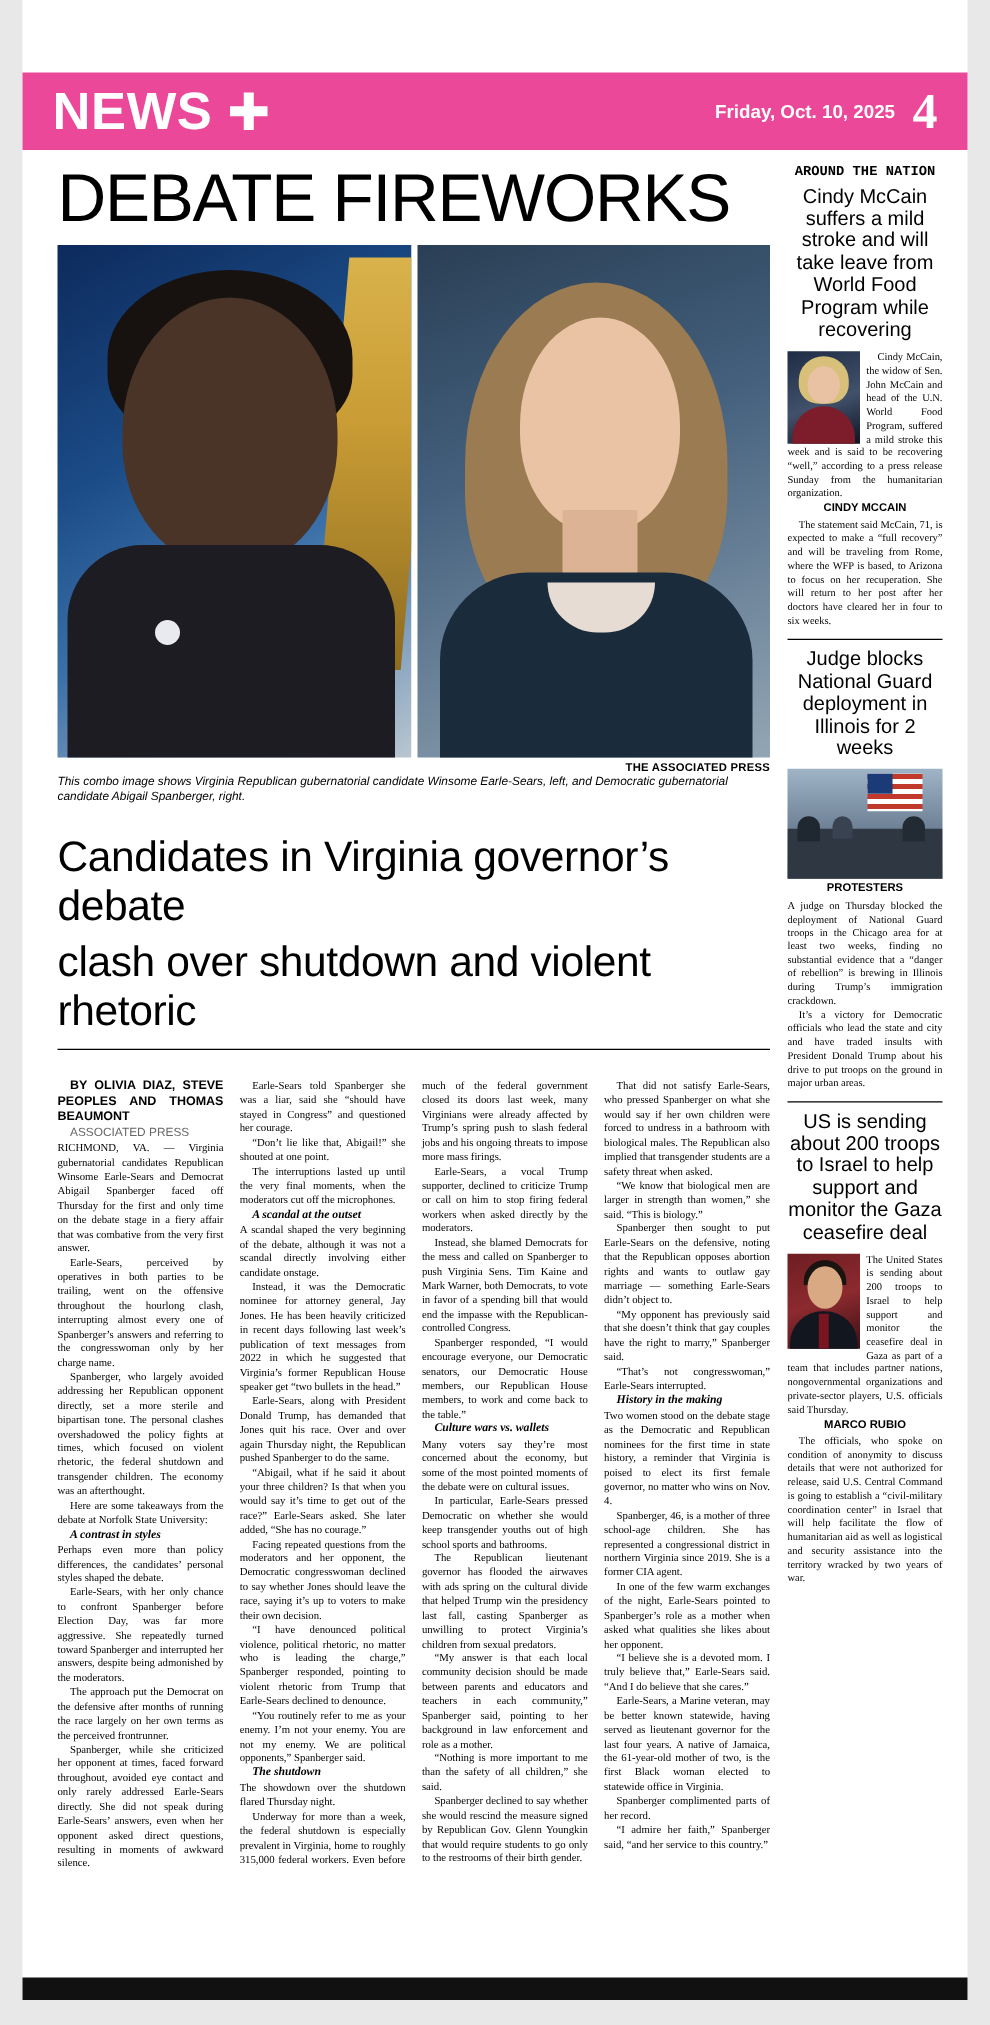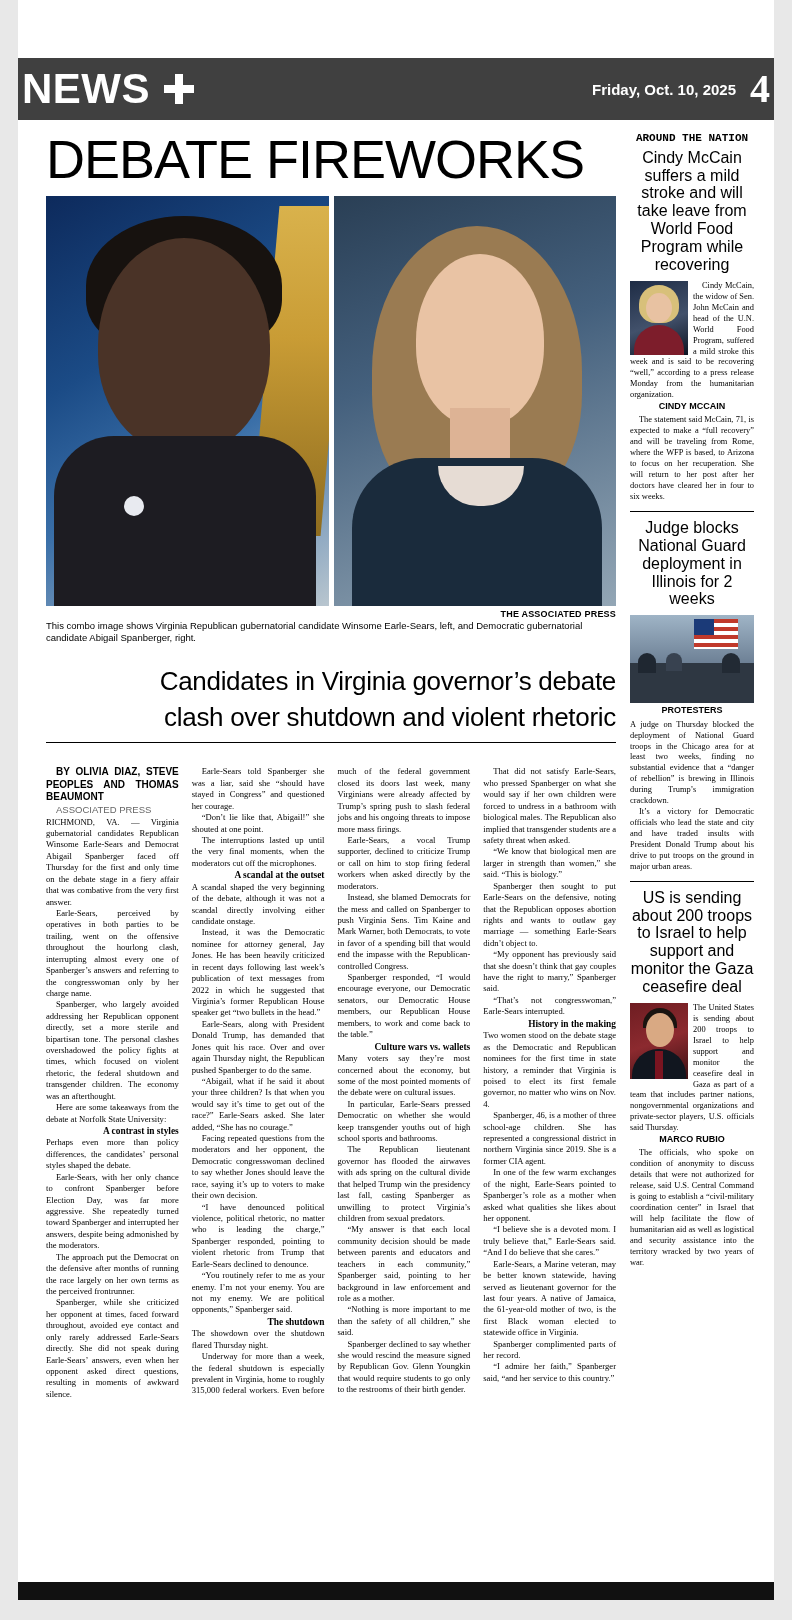--- a/index.html
+++ b/index.html
@@ -25,25 +25,25 @@
     width: 756px;
     height: 1600px;
     background: #ffffff;
   }
 
   
   .masthead {
     position: absolute;
     left: 18px; top: 58px;
     width: 756px; height: 62px;
-    background: #404040;
+    background: #ec4899;
     color: #ffffff;
     display: flex;
     align-items: center;
-    padding: 0 4px;
+    padding: 0 24px;
   }
   .masthead .news {
     font-family: "Liberation Sans", sans-serif;
     font-weight: bold;
     font-size: 42px;
     letter-spacing: 0.5px;
     line-height: 1;
   }
   .masthead .plus {
     margin-left: 14px;
@@ -155,27 +155,28 @@
     text-align: right;
     margin-top: 3px;
     letter-spacing: 0.2px;
   }
   .caption {
     font-family: "Liberation Sans", sans-serif;
     font-size: 9.5px;
     line-height: 1.3;
     margin-top: 1px;
     width: 570px;
+    font-style: italic;
   }
   .deck {
     font-family: "Liberation Sans", sans-serif;
     font-weight: normal;
-    font-size: 26px;
+    font-size: 34px;
     line-height: 1.15;
-    text-align: right;
+    text-align: left;
     margin: 22px 0 6px 0;
     letter-spacing: -0.3px;
   }
   .rule {
     border-top: 1px solid #000;
     margin: 10px 0 8px 0;
   }
 
   
   .cols {
@@ -202,23 +203,24 @@
     font-family: "Liberation Sans", sans-serif;
     font-size: 9.5px;
     color: #666;
     text-indent: 0;
     margin-bottom: 6px;
   }
   .subhead {
     font-family: "Liberation Serif", serif;
     font-weight: bold;
     font-size: 9.4px;
-    text-align: right;
+    text-align: left;
     text-indent: 0;
     margin: 7px 0 2px 0;
+    font-style: italic;
   }
 
   
   .rail {
     position: absolute;
     left: 630px; top: 132px;
     width: 124px;
     font-size: 8.4px;
     line-height: 1.3;
   }
@@ -387,21 +389,21 @@
 
   <div class="rail">
     <div class="rail-kicker">AROUND THE NATION</div>
 
     <div class="rail-hed">Cindy McCain suffers a mild stroke and will take leave from World Food Program while recovering</div>
     <div class="mccain-photo">
       <div class="mc-hair"></div>
       <div class="mc-face"></div>
       <div class="mc-body"></div>
     </div>
-    <p>Cindy McCain, the widow of Sen. John McCain and head of the U.N. World Food Program, suffered a mild stroke this week and is said to be recovering “well,” according to a press release Monday from the humanitarian organization.</p>
+    <p>Cindy McCain, the widow of Sen. John McCain and head of the U.N. World Food Program, suffered a mild stroke this week and is said to be recovering “well,” according to a press release Sunday from the humanitarian organization.</p>
     <div class="rail-photo-label">CINDY MCCAIN</div>
     <p>The statement said McCain, 71, is expected to make a “full recovery” and will be traveling from Rome, where the WFP is based, to Arizona to focus on her recuperation. She will return to her post after her doctors have cleared her in four to six weeks.</p>
 
     <div class="rail-sep"></div>
 
     <div class="rail-hed">Judge blocks National Guard deployment in Illinois for 2 weeks</div>
     <div class="protest-photo">
       <div class="pp-flag"></div>
       <div class="pp-crowd"></div>
       <div class="pp-h1"></div>

